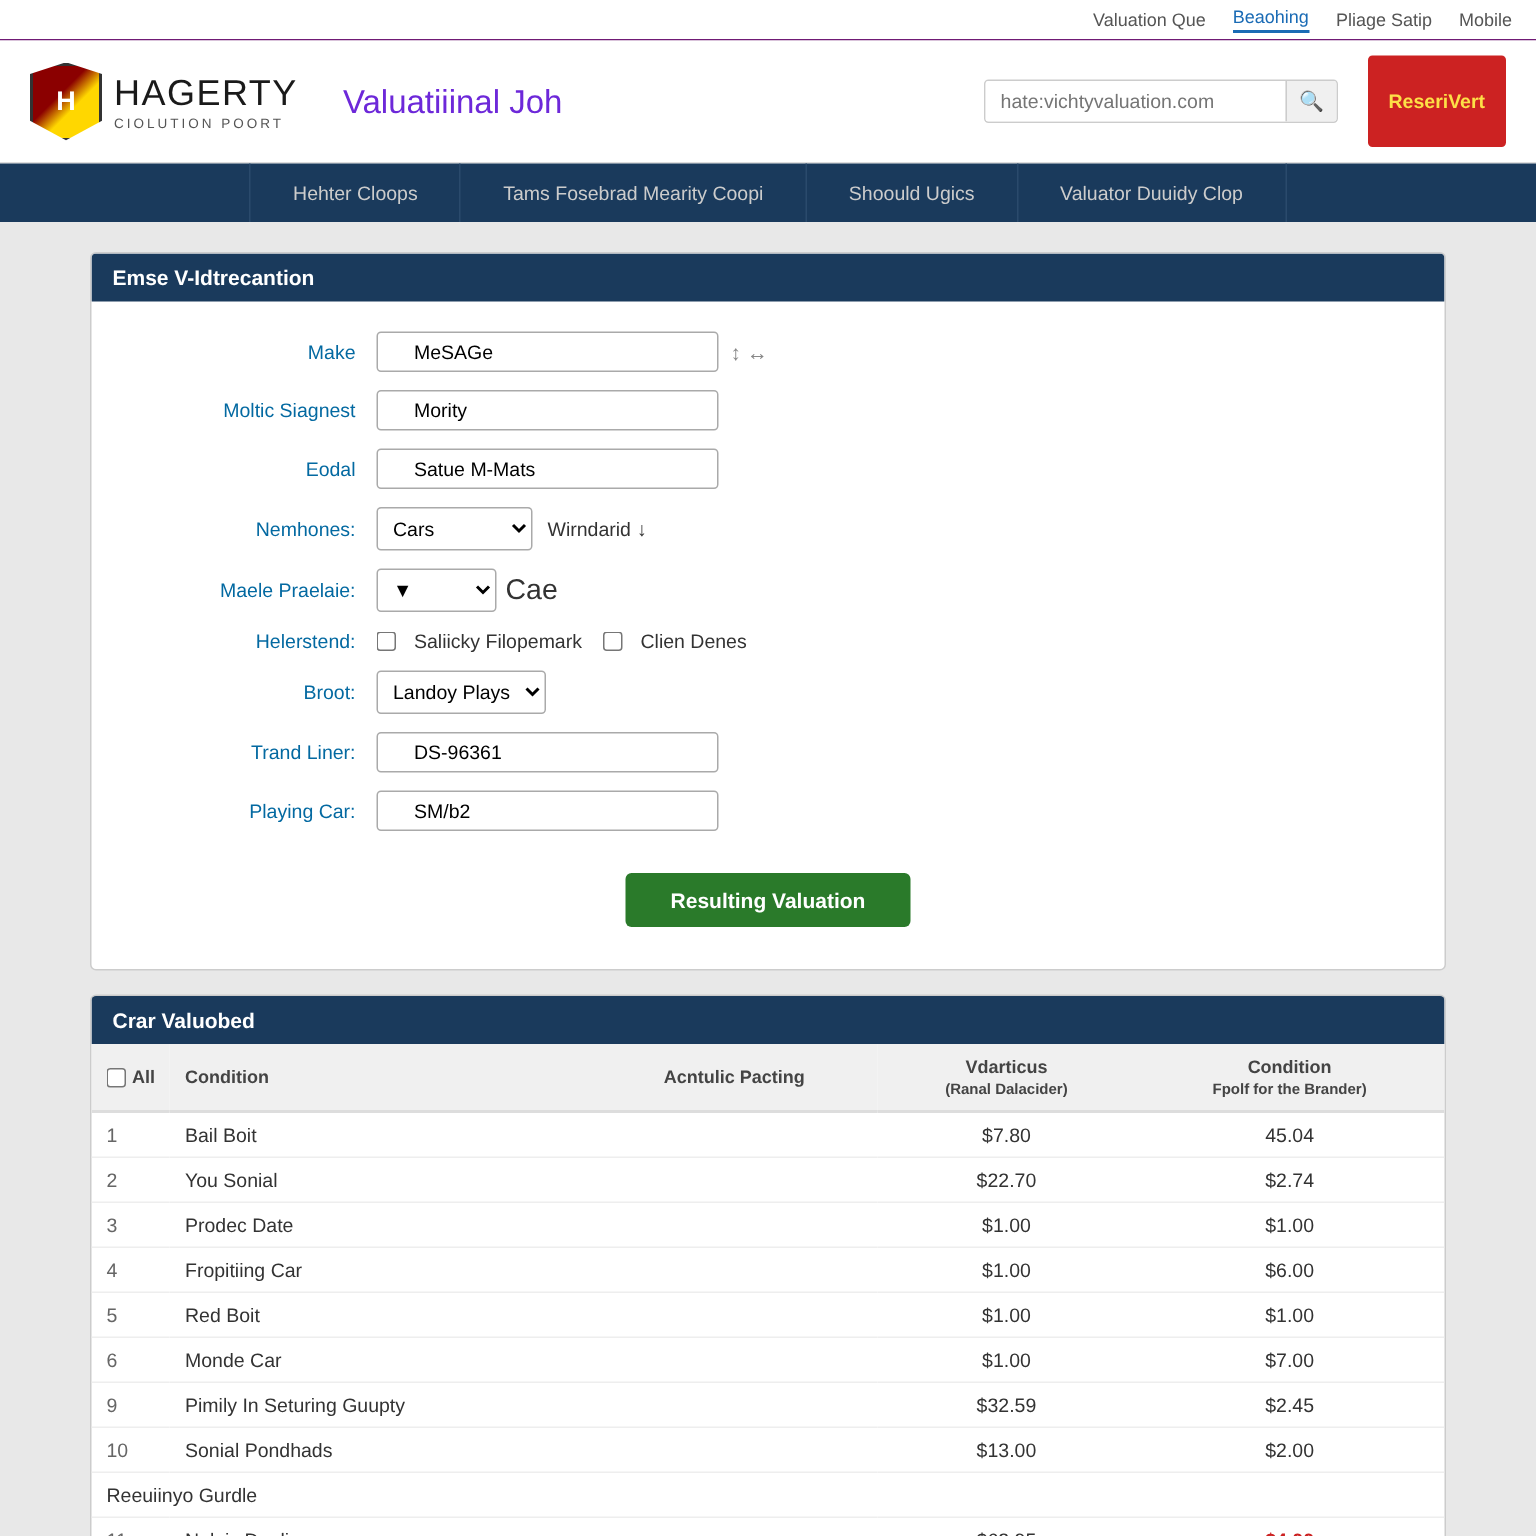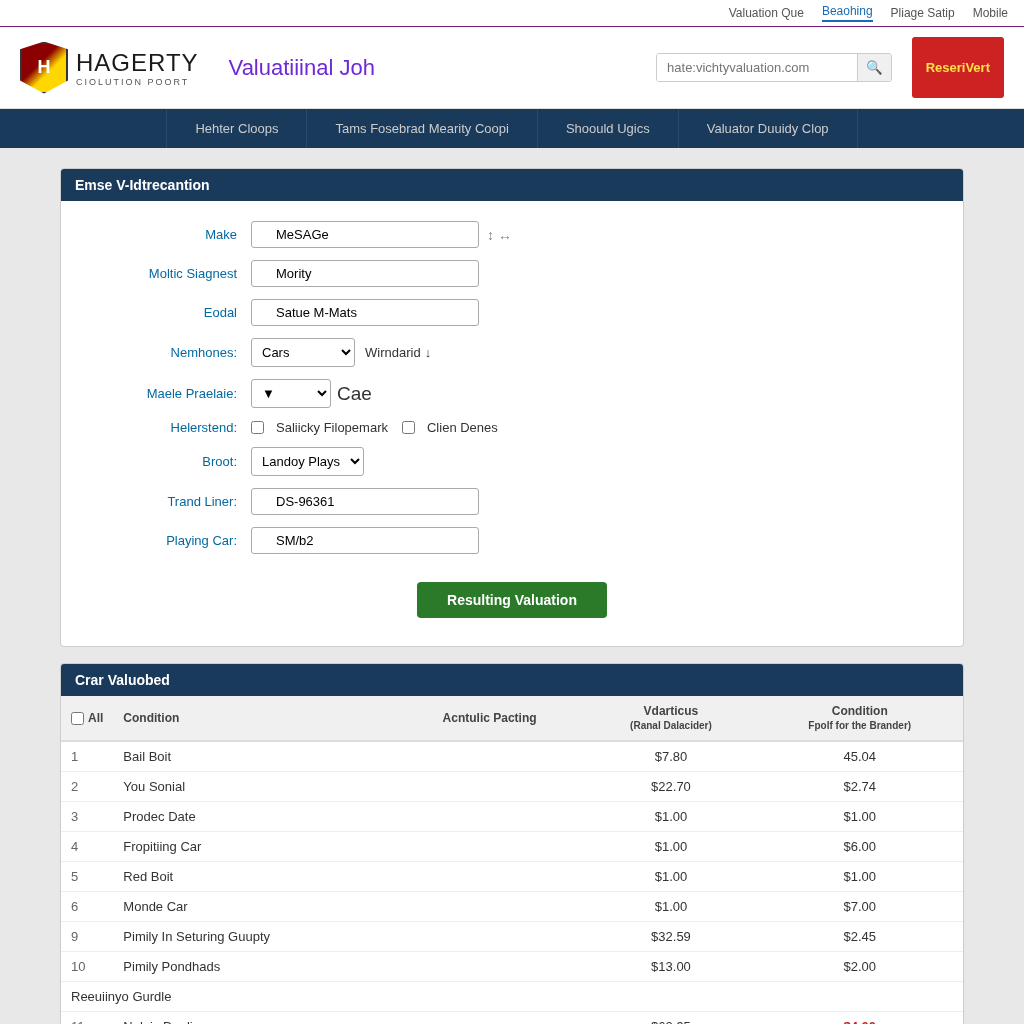--- a/index.html
+++ b/index.html
@@ -305,21 +305,21 @@
     </tr>
           <tr>
       <td class="num-col">9</td>
       <td>Pimily In Seturing Guupty</td>
       <td class="price-col"></td>
       <td class="price-col">$32.59</td>
       <td class="price-col">$2.45</td>
     </tr>
           <tr>
       <td class="num-col">10</td>
-      <td>Pimily Pondhads</td>
+      <td>Sonial Pondhads</td>
       <td class="price-col"></td>
       <td class="price-col">$13.00</td>
       <td class="price-col">$2.00</td>
     </tr>
           <tr>
             <td colspan="5" class="section-label-row">Reeuiinyo Gurdle</td>
           </tr>
           <tr>
     <td class="num-col">11</td>
     <td>Noluic Donlirs</td>

